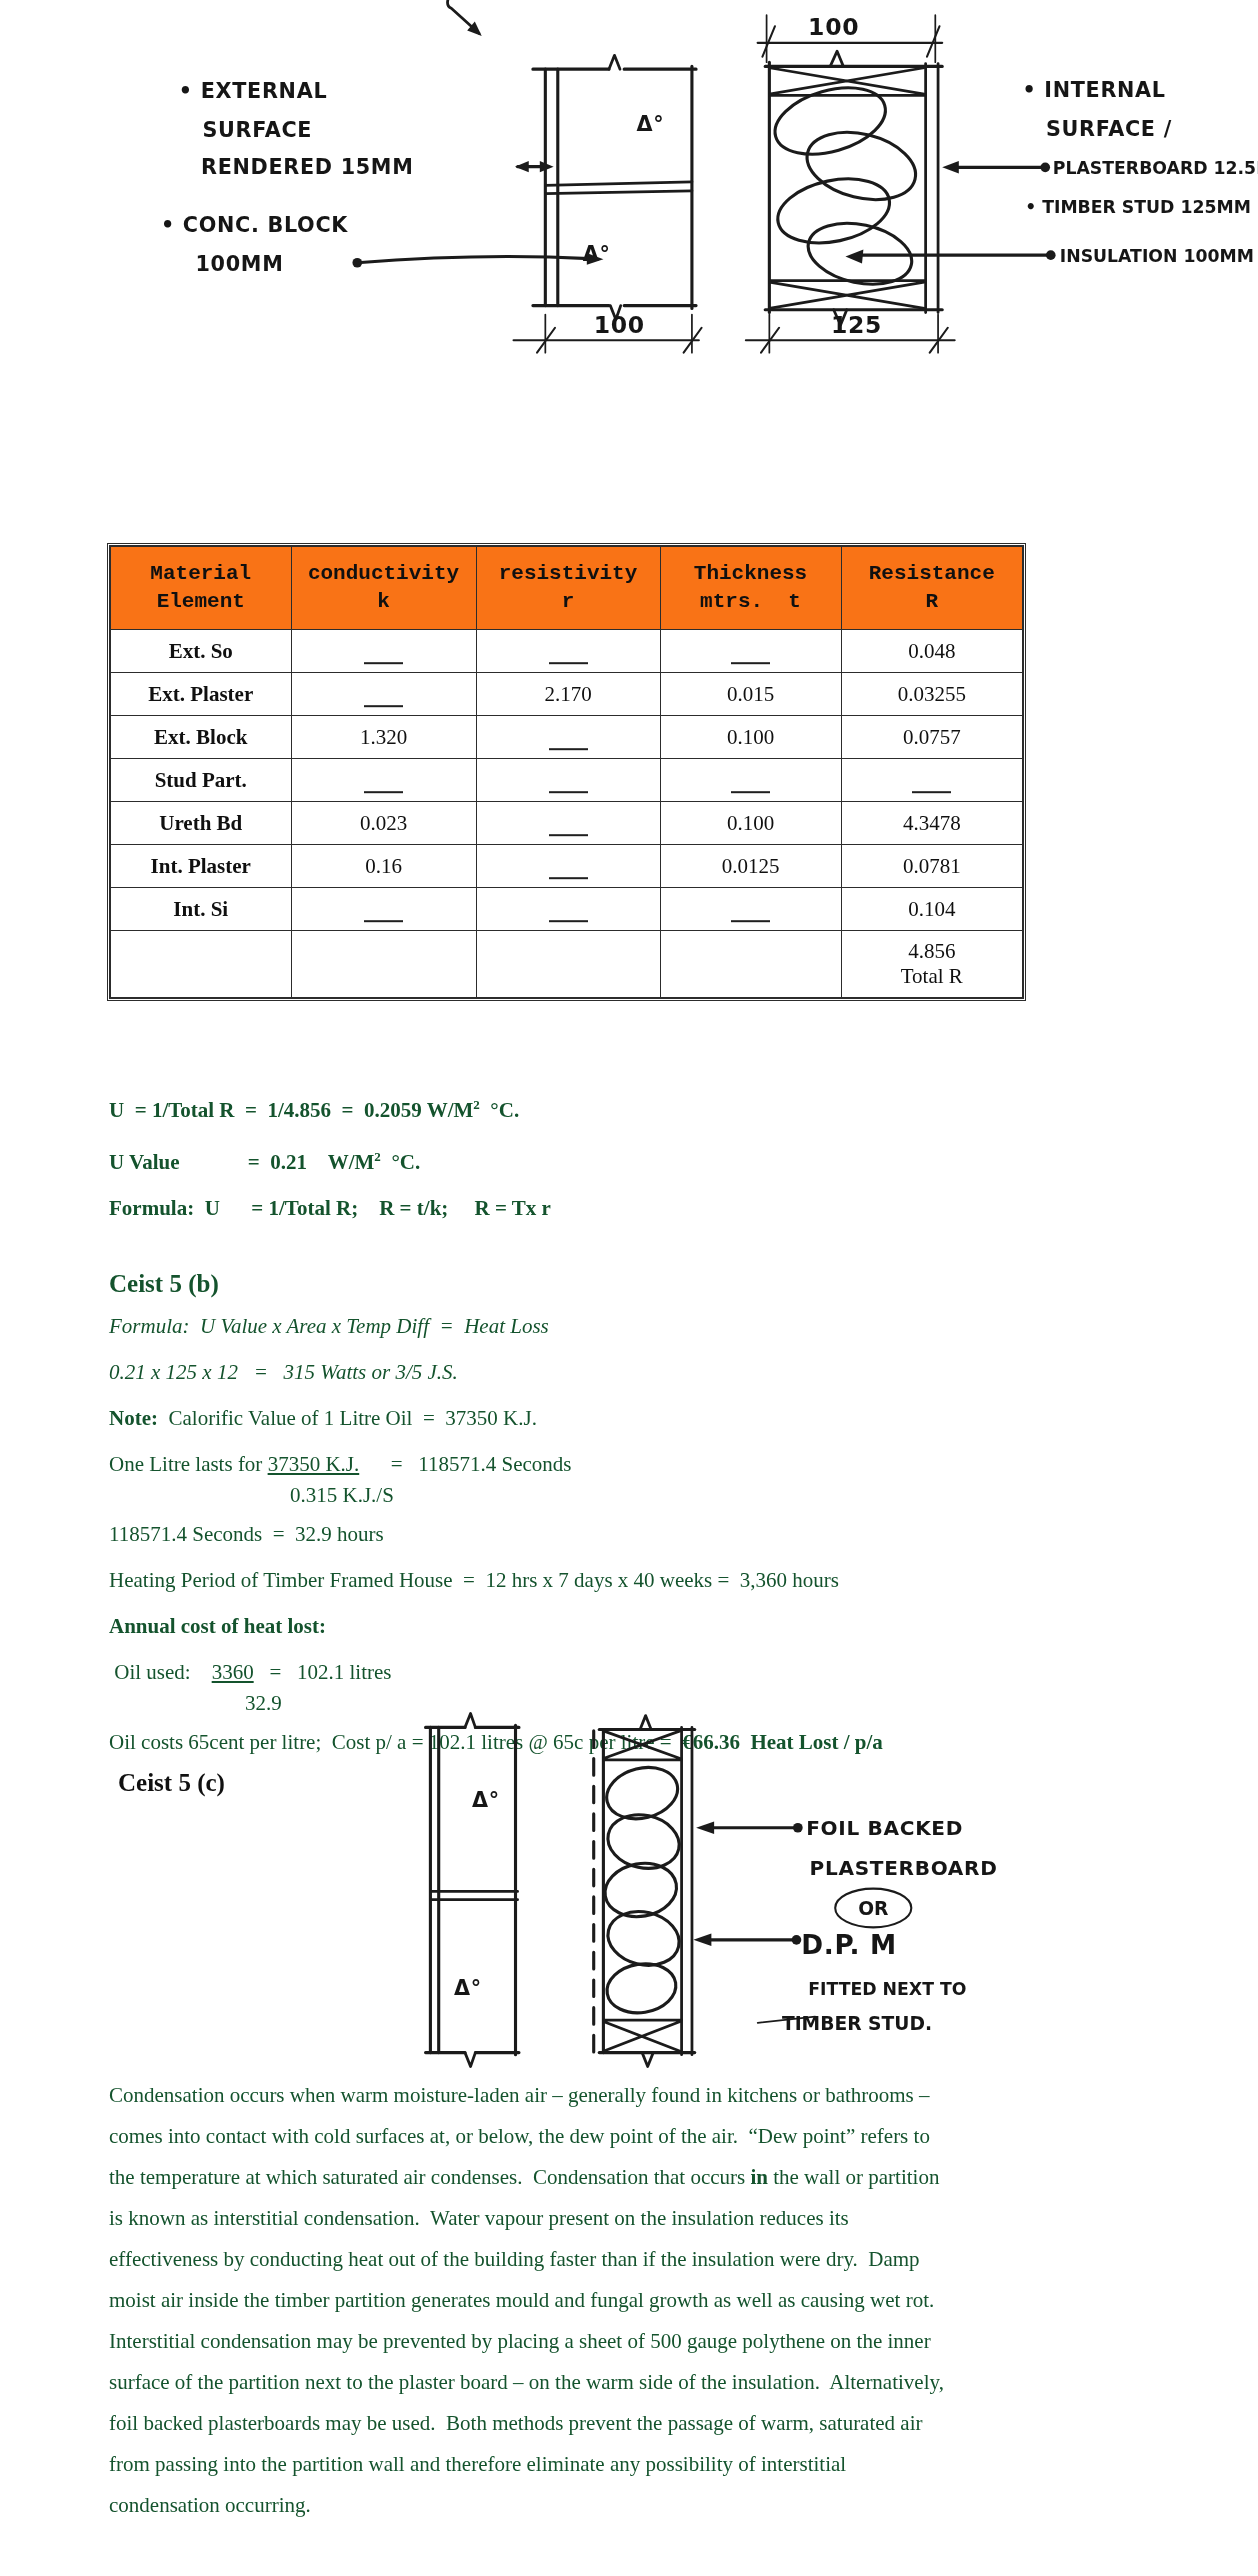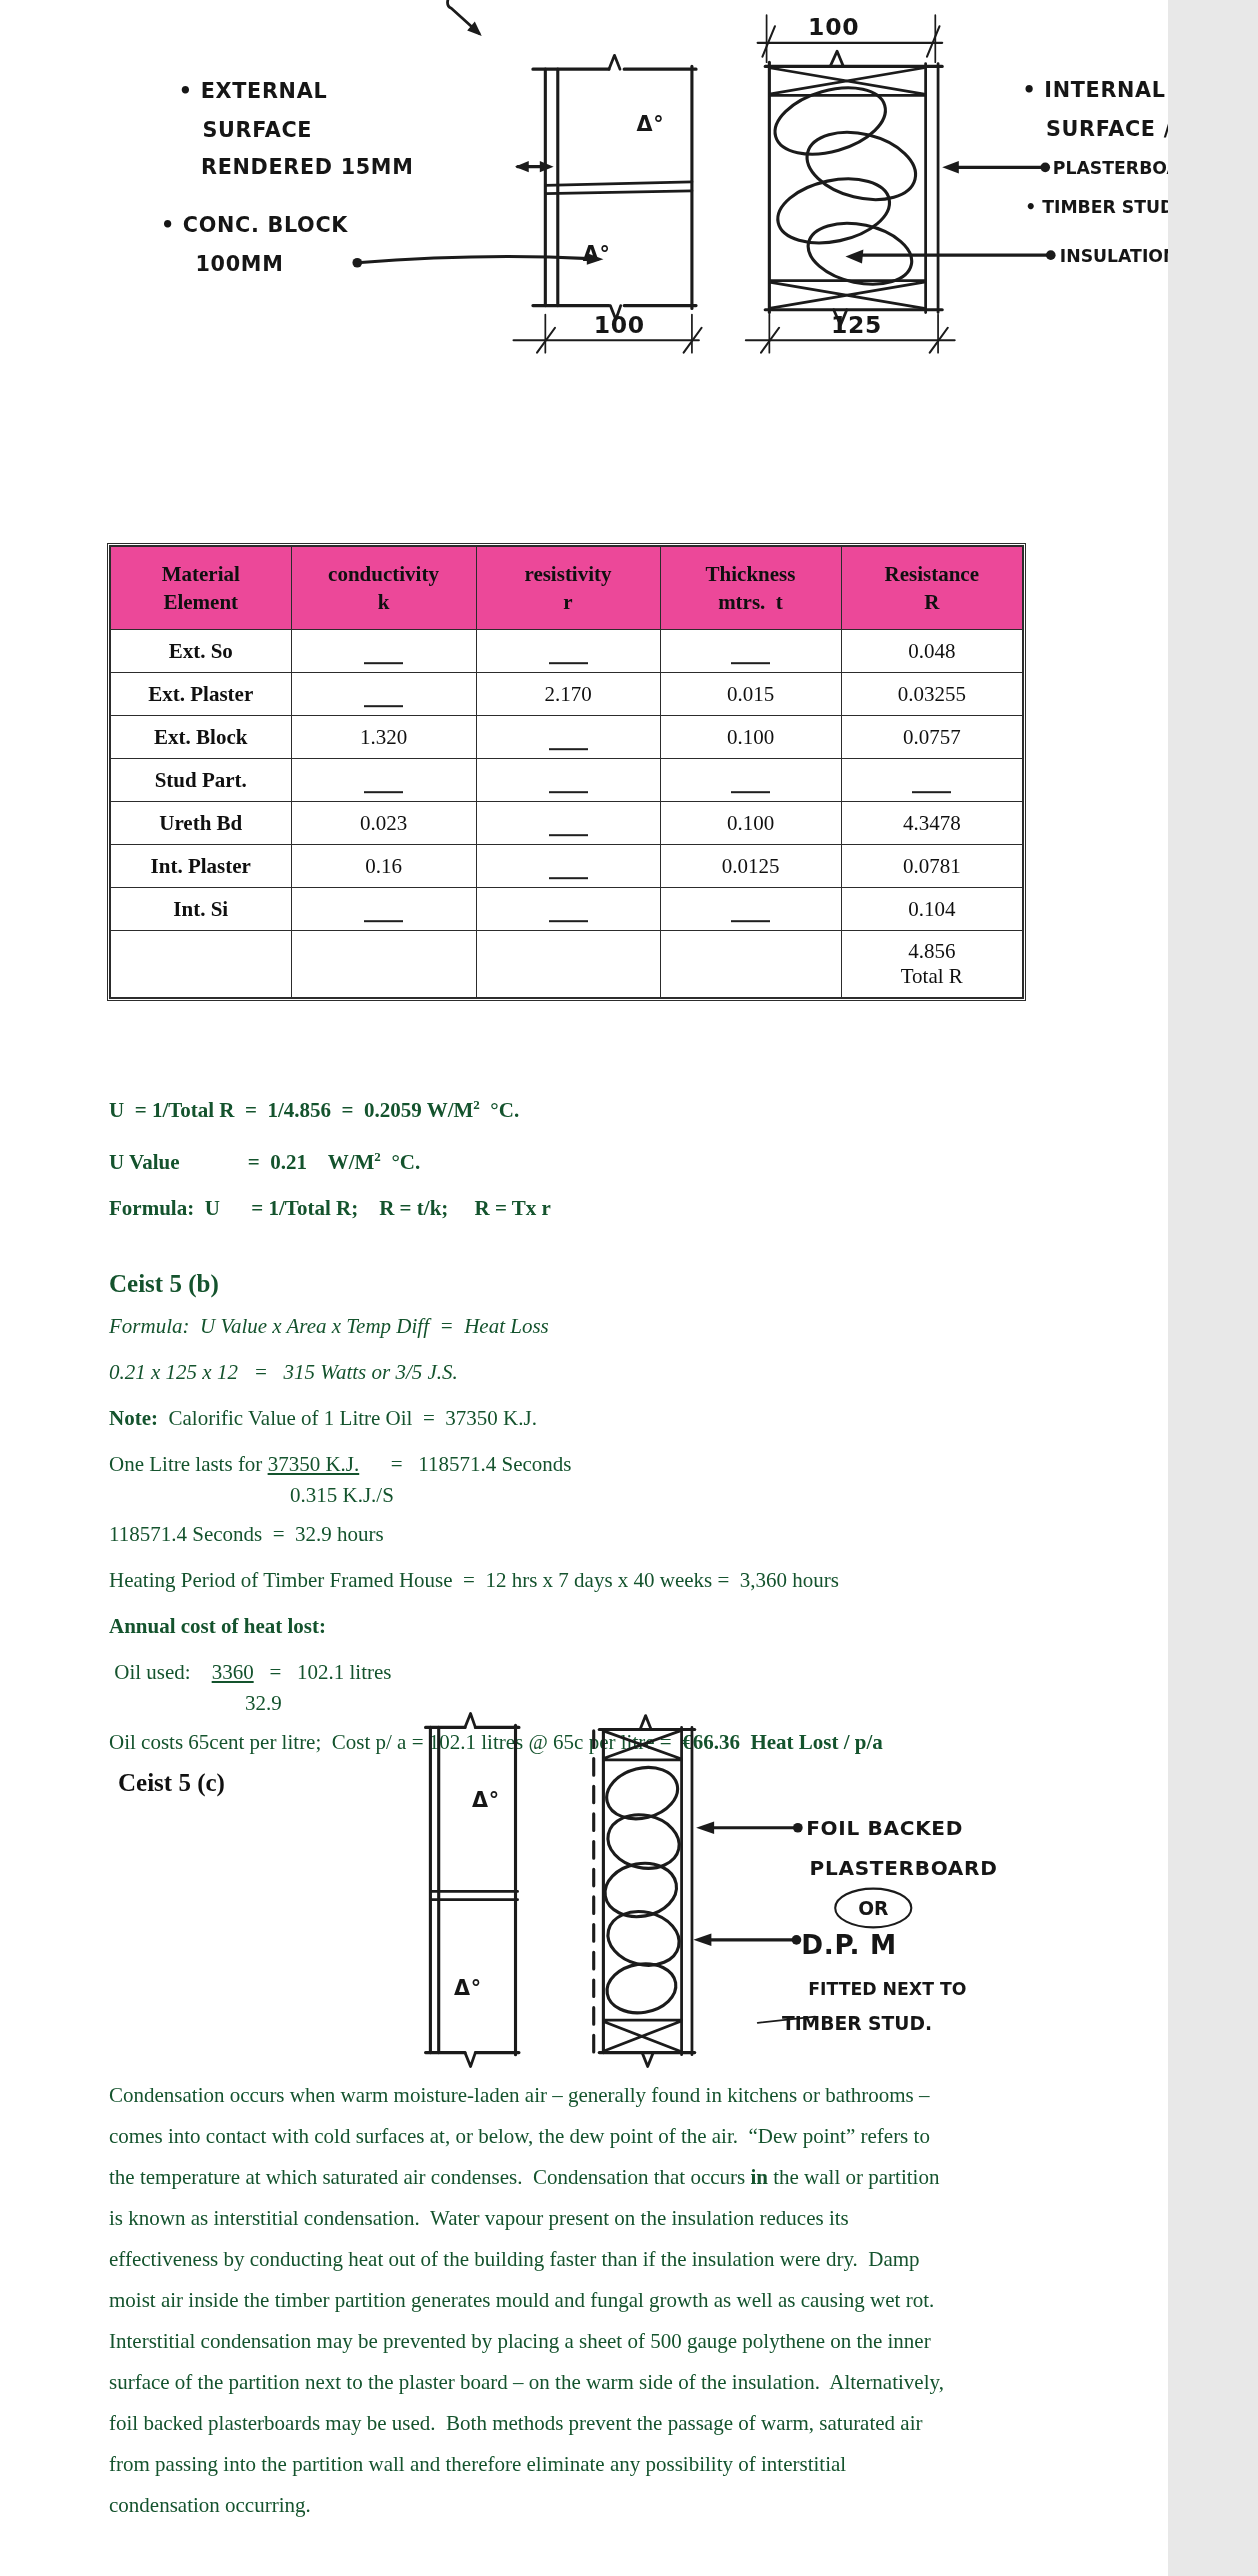--- a/index.html
+++ b/index.html
@@ -1,31 +1,31 @@
 <!DOCTYPE html>
 <html style="font-size:11px"><head>
 <meta charset="utf-8">
 <style>
   html,body{margin:0;padding:0;background:#e8e8e8;}
-  #page{position:relative;width:1168px;height:2576px;background:#ffffff;overflow:hidden;
+  #page{position:relative;width:1258px;height:2576px;background:#ffffff;overflow:hidden;
         font-family:"Liberation Serif",serif;color:#101010;}
   svg{position:absolute;left:0;}
   .stroke{stroke:#1b1b1b;fill:none;stroke-linecap:round;stroke-linejoin:round;}
   .w45{stroke-width:4.5px;} .w4{stroke-width:4px;} .w3{stroke-width:3px;} .w25{stroke-width:2.5px;}
   .fill{fill:#1b1b1b;stroke:none;}
   .hand{font-family:"DejaVu Sans",sans-serif;font-weight:bold;fill:#161616;letter-spacing:1px;}
   .hs30{font-size:30px;} .hs25{font-size:25px;letter-spacing:0;}
   .hs34{font-size:34px;} .hs29{font-size:29px;} .hs38{font-size:38px;} .hs27{font-size:27px;letter-spacing:0;}
 
   
   #materials-table{position:absolute;top:545px;left:109px;width:914px;border-collapse:collapse;
      table-layout:fixed;background:#fff;border:2.1px solid #2c2c2c;outline:1.4px solid #2c2c2c;outline-offset:1.4px;}
   #materials-table th,#materials-table td{border:1.4px solid #2c2c2c;text-align:center;vertical-align:middle;
      font-size:21px;padding:0;}
-  #materials-table thead th{background:#ec4899;height:82px;font-weight:bold;}
+  #materials-table thead th{background:#f97316;height:82px;font-weight:bold;font-family:Liberation Mono, monospace;}
   #materials-table thead th div{line-height:28px;white-space:pre;}
   #materials-table tbody td{height:42px;font-weight:normal;}
   #materials-table tbody td.mat{font-weight:bold;}
   #materials-table tbody tr:last-child td{height:66px;}
   .dash{display:inline-block;width:39px;height:7px;border-bottom:2.4px solid #1f1f1f;transform:translateY(6.2px);}
 
   
   #calc-block{position:absolute;top:1092px;left:109px;width:1107px;}
   .tline{font-size:21px;line-height:25px;margin-bottom:21px;white-space:pre-wrap;color:#14532d;}
   .tline.den{margin-top:-15px;margin-bottom:14px;}

